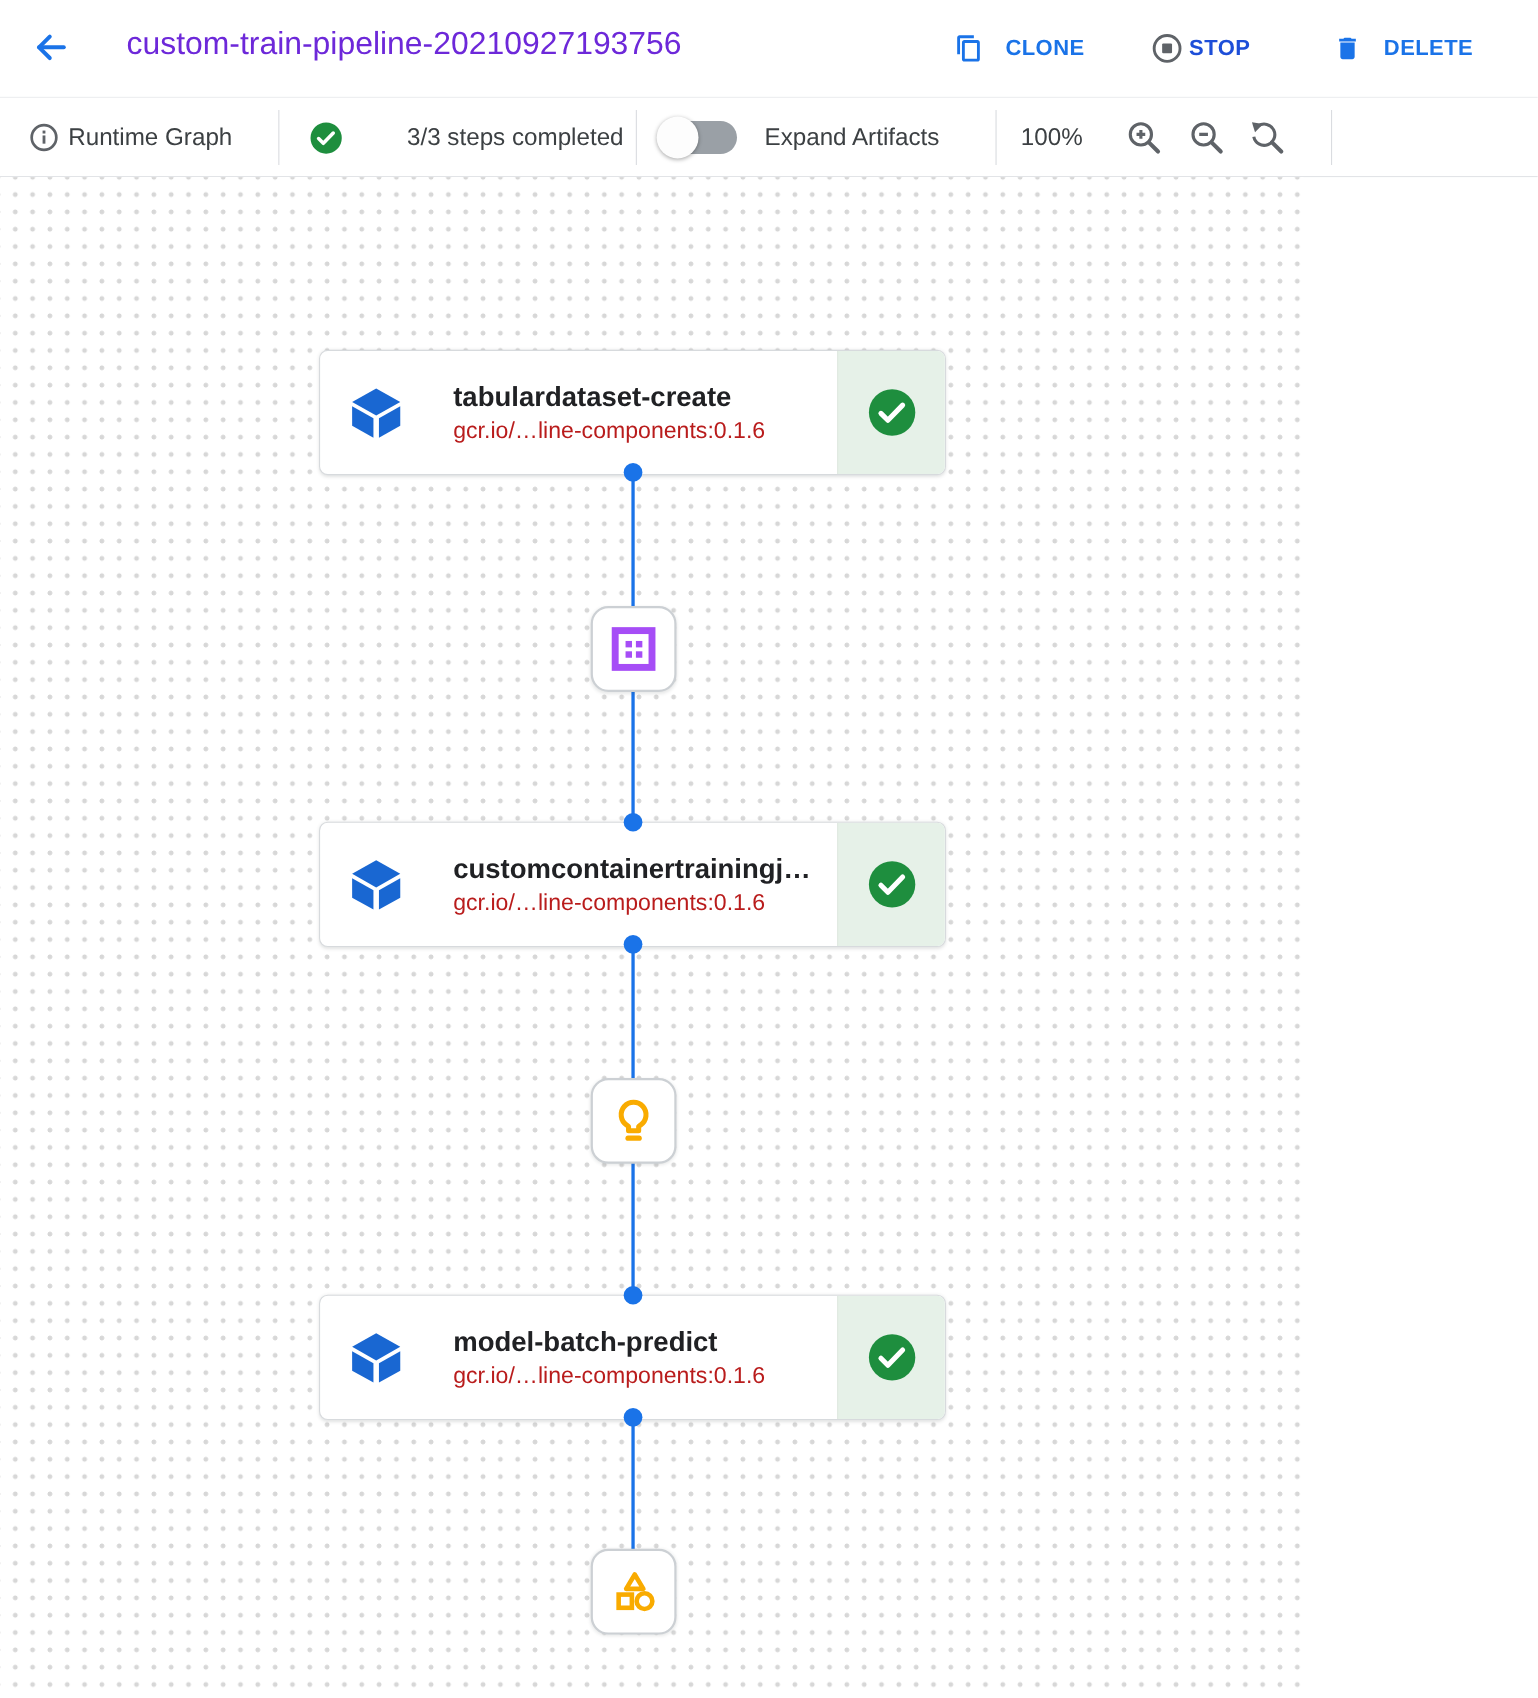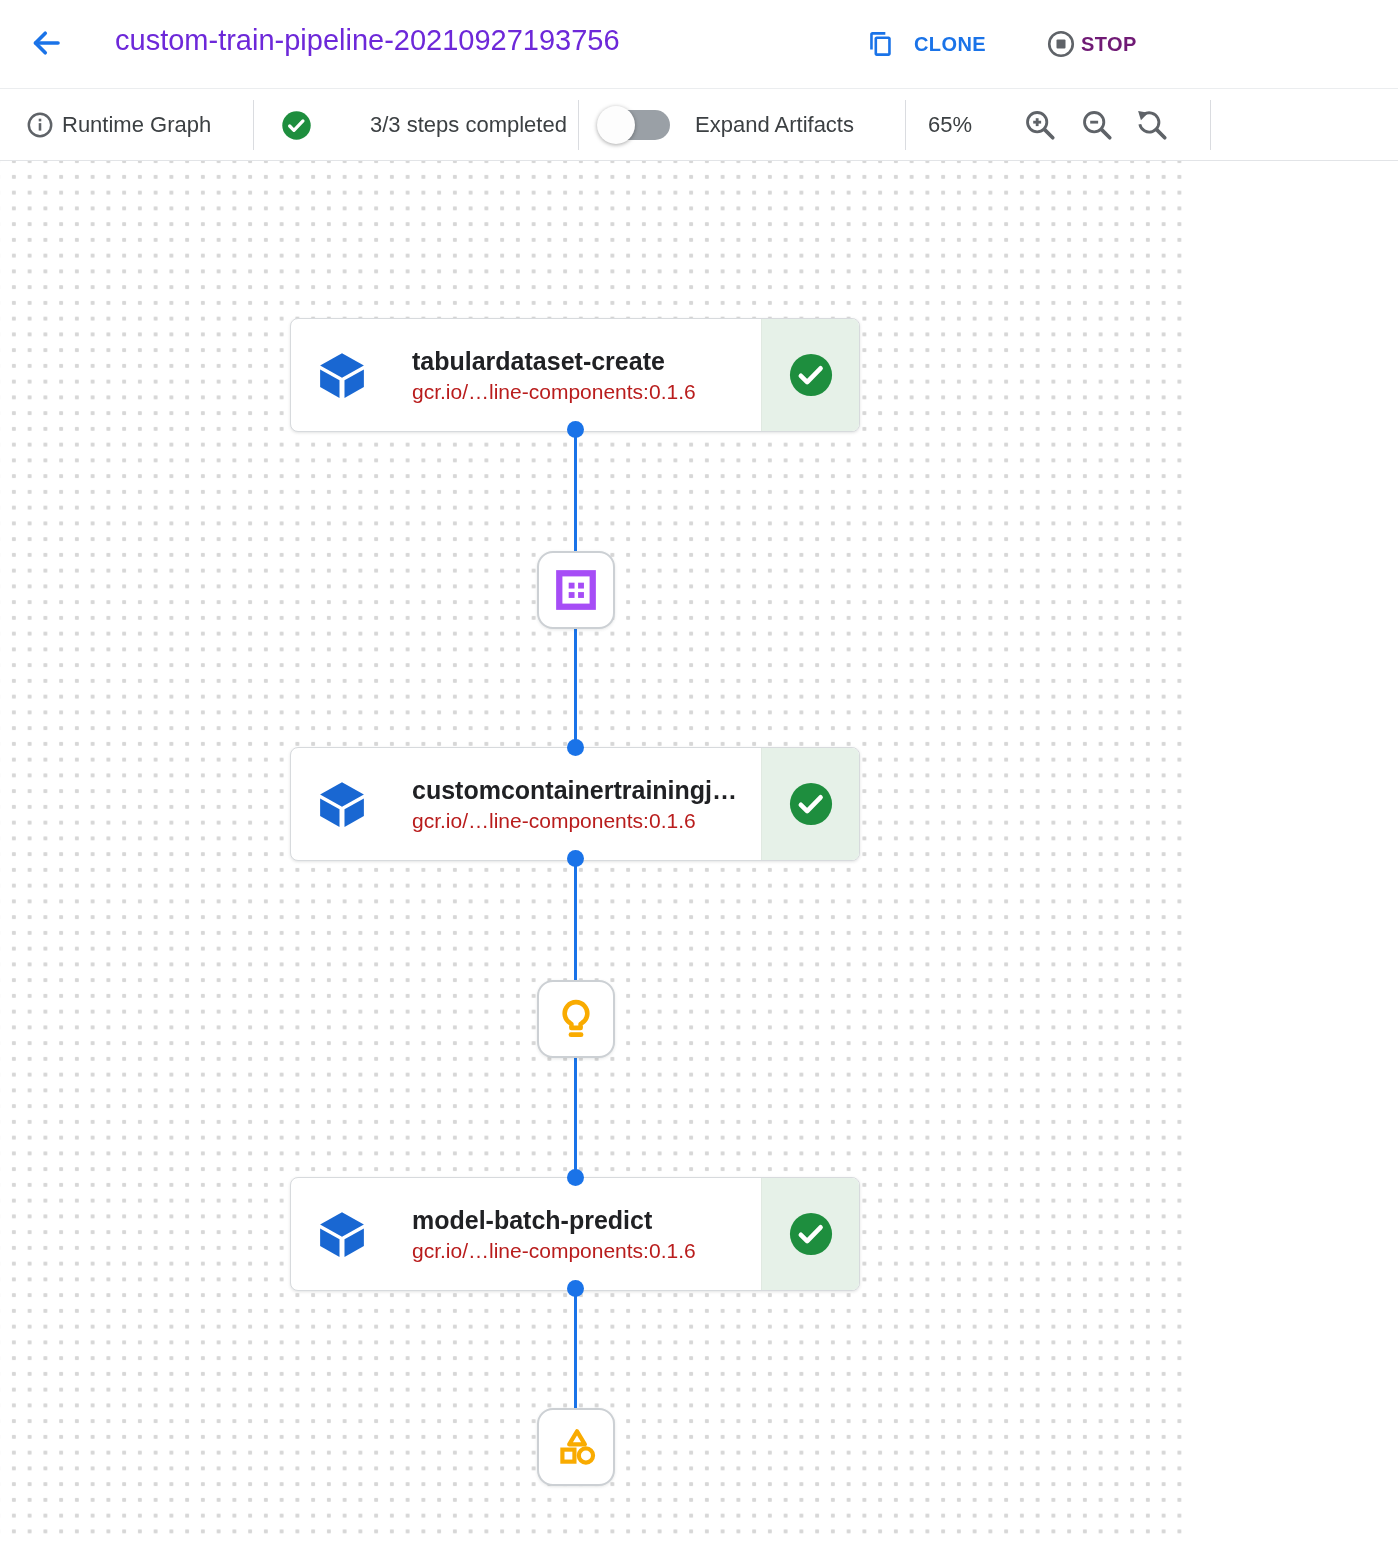--- a/index.html
+++ b/index.html
@@ -10,21 +10,21 @@
   .app-header { position:relative; width:1398px; height:89px; background:#fff;
                 border-bottom:1px solid #ebedef; }
   .back-btn { position:absolute; left:24px; top:21px; width:44px; height:44px;
               display:flex; align-items:center; justify-content:center; cursor:pointer; }
   .page-title { position:absolute; left:115px; top:24px; font-size:29px; font-weight:400;
                 color:#6d28d9; letter-spacing:0; white-space:nowrap; }
   .hdr-action { position:absolute; top:0; height:88px; display:flex; align-items:center;
                 gap:20px; cursor:pointer; font-size:20px; font-weight:700; letter-spacing:.4px; }
   .hdr-action .lbl { line-height:1; }
   .act-clone { left:868px; color:#1a73e8; }
-  .act-stop  { left:1046px; color:#701a75; gap:5px; }
+  .act-stop  { left:1046px; color:#1d4ed8; gap:5px; }
   .act-delete{ left:1212px; color:#1a73e8; }
 
   
   .toolbar { position:relative; width:1398px; height:72px; background:#fff;
              border-bottom:1px solid #e2e4e7; }
   .tb-item { position:absolute; top:0; height:72px; display:flex; align-items:center; }
   .tb-divider { position:absolute; top:11px; width:1px; height:50px; background:#dadce0; }
   .tb-text { font-size:22px; font-weight:500; color:#3c4043; white-space:nowrap;text-align:center; }
   .info-wrap { left:26px; }
   .runtime-label { left:62px; }
@@ -88,20 +88,26 @@
   </div>
 
   <div class="hdr-action act-stop">
     <svg width="30" height="30" viewBox="0 0 24 24">
       <circle cx="12" cy="12" r="9.4" fill="none" stroke="#5f6368" stroke-width="2.1"></circle>
       <rect x="8.4" y="8.4" width="7.2" height="7.2" rx="0.8" fill="#5f6368"></rect>
     </svg>
     <span class="lbl">STOP</span>
   </div>
 
+  <div class="hdr-action act-delete">
+    <svg width="26" height="26" viewBox="0 0 24 24" fill="#1a73e8">
+      <path d="M6 19c0 1.1.9 2 2 2h8c1.1 0 2-.9 2-2V7H6v12zM19 4h-3.5l-1-1h-5l-1 1H5v2.2h14V4z"></path>
+    </svg>
+    <span class="lbl">DELETE</span>
+  </div>
 </div>
 
 <div class="toolbar">
   <div class="tb-item info-wrap">
     <svg width="28" height="28" viewBox="0 0 24 24">
       <circle cx="12" cy="12" r="9.6" fill="none" stroke="#5f6368" stroke-width="2.1"></circle>
       <rect x="10.9" y="10.4" width="2.2" height="6.4" fill="#5f6368"></rect>
       <rect x="10.9" y="6.6" width="2.2" height="2.3" fill="#5f6368"></rect>
     </svg>
   </div>
@@ -129,21 +135,21 @@
       <div class="toggle-knob"></div>
     </div>
   </div>
   <div class="tb-item expand-label">
       <span class="tb-text">Expand Artifacts</span>
     </div>
 
   <div class="tb-divider" style="left:905px"></div>
 
   <div class="tb-item zoom-pct">
-      <span class="tb-text">65%</span>
+      <span class="tb-text">100%</span>
     </div>
 
   <div class="zbtn" style="left:1023px">
     <svg width="34" height="34" viewBox="0 0 24 24">
       <circle cx="10" cy="10" r="6.8" fill="none" stroke="#5f6368" stroke-width="2"></circle>
       <line x1="15.1" y1="15.1" x2="21" y2="21" stroke="#5f6368" stroke-width="2.6" stroke-linecap="round"></line>
       <line x1="7.2" y1="10" x2="12.8" y2="10" stroke="#5f6368" stroke-width="2"></line>
       <line x1="10" y1="7.2" x2="10" y2="12.8" stroke="#5f6368" stroke-width="2"></line>
     </svg>
   </div>

